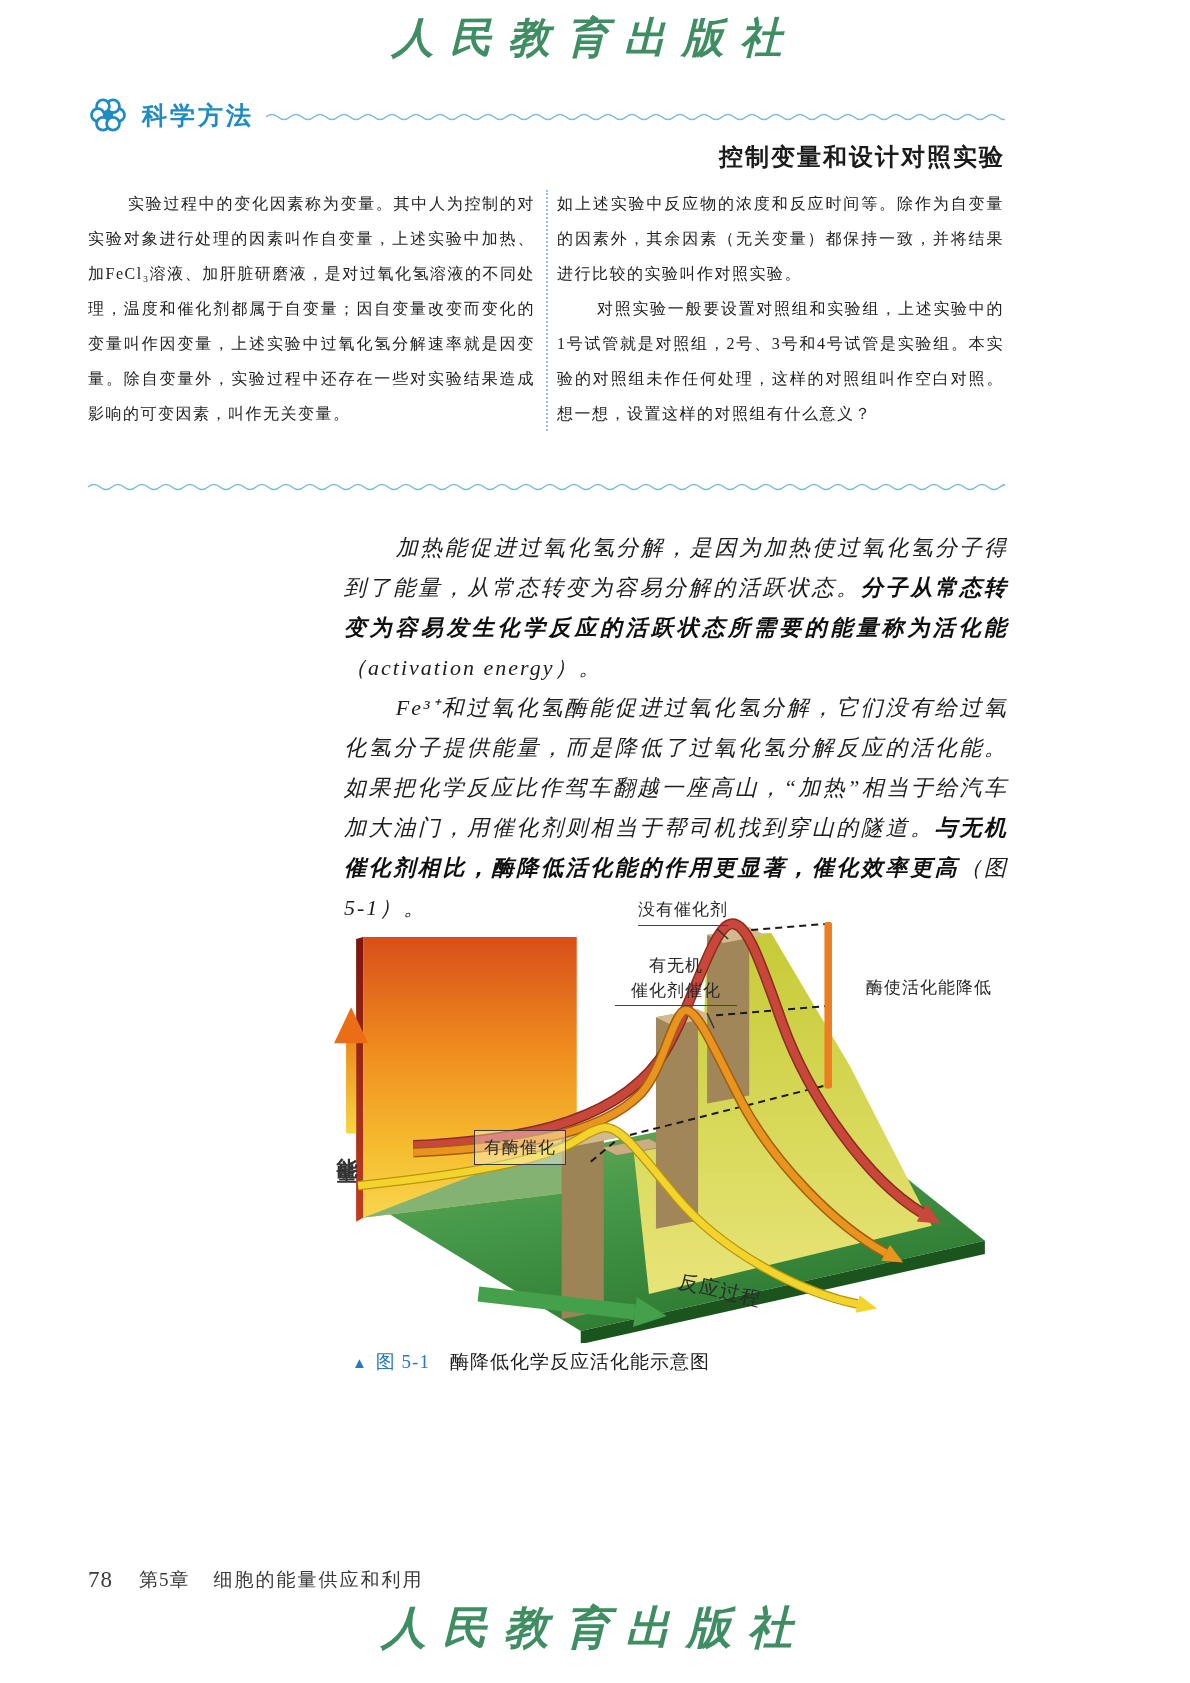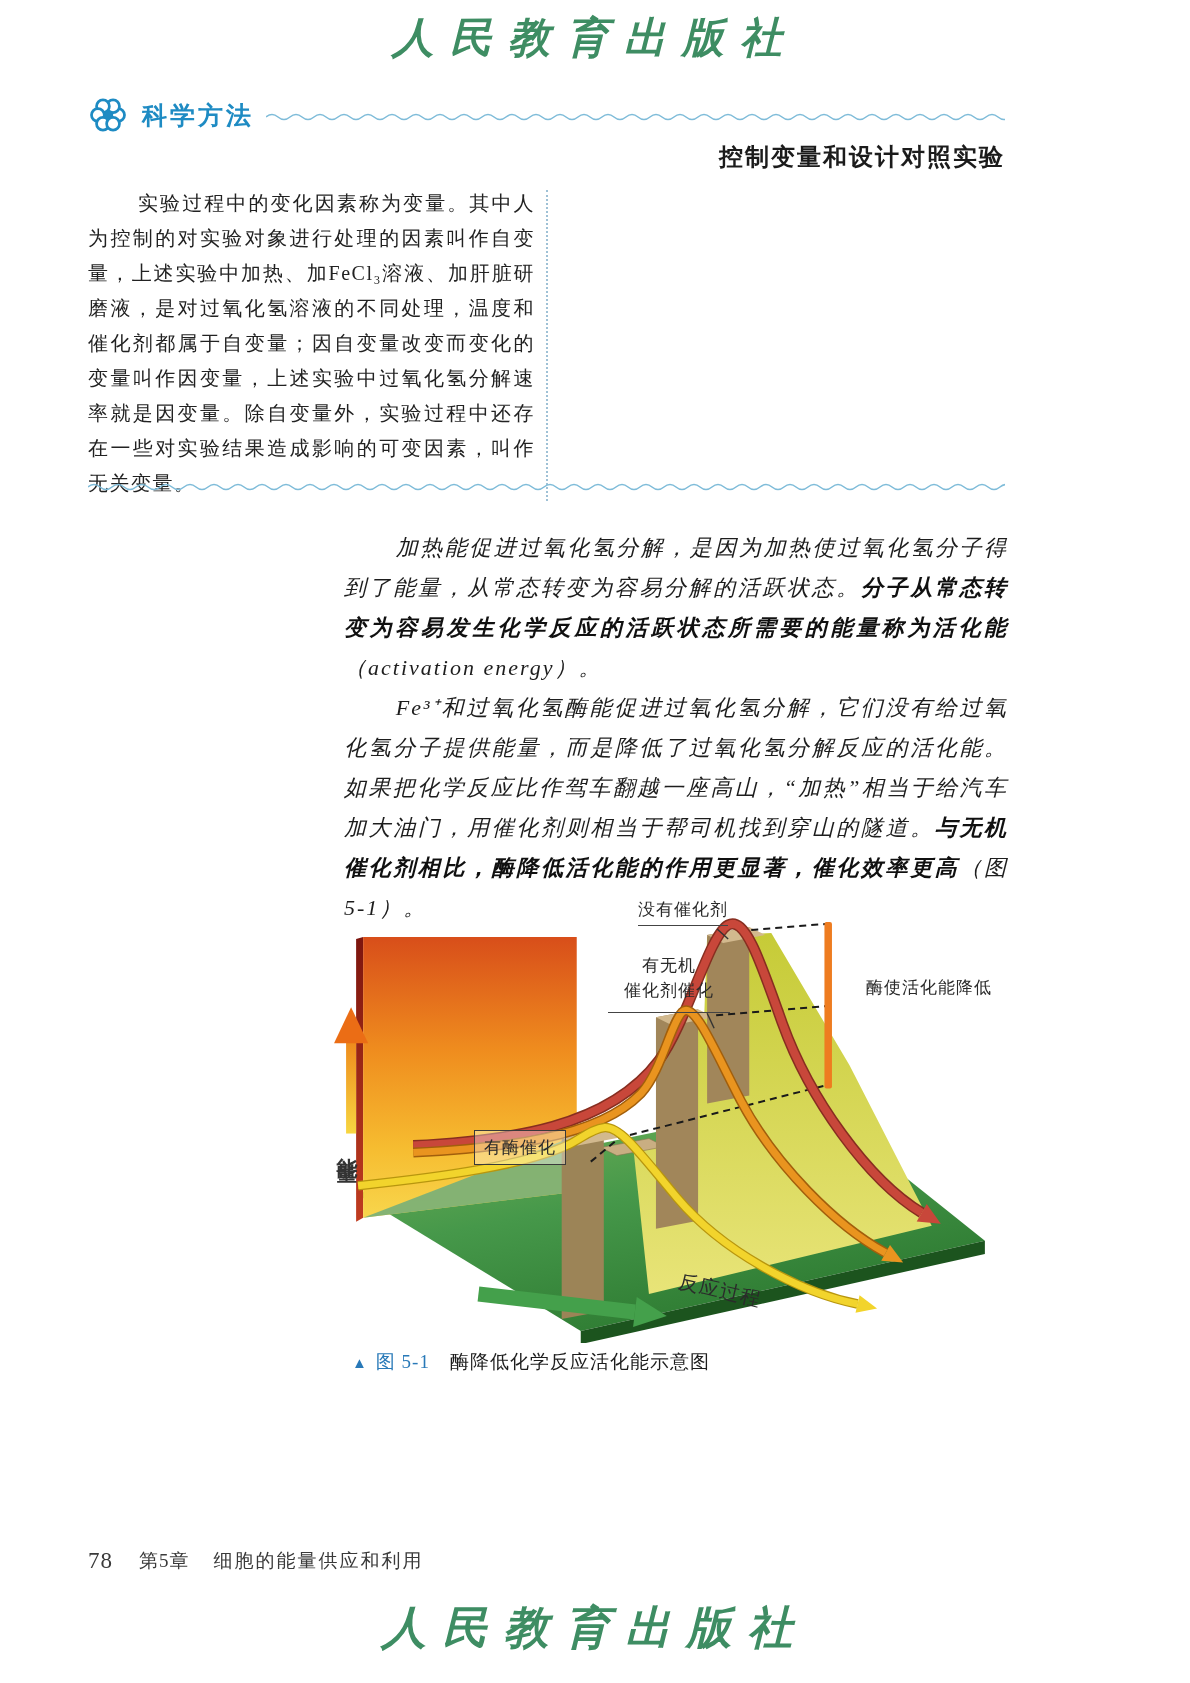--- a/index.html
+++ b/index.html
@@ -25,61 +25,61 @@
     display:flex; align-items:center; gap:12px; }
   .sm-label { color:#1e8bc3; font-family:"Liberation Sans", sans-serif;
     font-weight:bold; font-size:25px; letter-spacing:3px; white-space:nowrap; }
   .wave-wrap { flex:1; height:12px; overflow:hidden; }
   .sm-title { top: 141px; left: 86px; width: 919px; text-align:right;
     font-family:"Liberation Sans", sans-serif; font-weight:bold;
     font-size:24px; letter-spacing:2px; color:#1b1b1b; }
 
   
   .cols { top: 186px; left: 88px; width: 917px; display:flex; }
-  .col { width: 447px; font-size:20px; line-height:35px;
+  .col { width: 447px; font-size:16px; line-height:35px;
     text-align: justify; letter-spacing:1.5px; color:#222; }
   .col p { text-indent: 2.5em; }
   .col-divider { border-left: 2px dotted #9fc1d6; margin: 4px 9px 0 11px; }
 
   .wave2-wrap { top: 479px; left: 88px; width: 917px; height: 12px; overflow:hidden; }
 
   
   .body-block { left: 344px; width: 664px; font-size: 22px;
     line-height: 40px; text-align: justify; letter-spacing: 2px; color:#1d1d1d;font-style:italic; }
   .body-1 { top: 528px; }
   .body-2 { top: 1428px; }
   .body-block p { text-indent: 2.35em; }
   .em { font-family: "Liberation Sans", sans-serif; font-weight: bold; color:#101010; }
 
   
   .figure { top: 893px; left: 318px; width: 702px; height: 450px; }
   .figure svg.diagram { position:absolute; left:0; top:0; }
   .fig-label { position:absolute; font-size:17px; color:#2a2a2a;
     letter-spacing:1px; line-height:25px; white-space:nowrap; }
   .lbl-no-catalyst { left:320px; top:4px; border-bottom:1.5px solid #444; padding-bottom:3px; }
-  .lbl-inorganic { left:290px; top:60px; width:122px; text-align:center;
-    border-bottom:1.5px solid #444; padding-bottom:9px; }
+  .lbl-inorganic { left:297px; top:60px; width:122px; text-align:center;
+    border-bottom:1.5px solid #444; padding-bottom:2px; }
   .lbl-enzyme-box { left:156px; top:237px; border:1.5px solid #3a3a3a;
     padding:4px 9px 4px 9px; background:rgba(255,255,255,0.35); }
   .lbl-enzyme-lowers { left:548px; top:82px; }
   .lbl-energy { left:16px; top:248px; writing-mode:vertical-rl;
     font-size:21px; letter-spacing:7px; font-weight:bold; color:#333; }
   .lbl-reaction { left:360px; top:385px; transform:rotate(13deg);
     font-size:20px; color:#2b2b2b; }
 
   .fig-caption { top: 1349px; left: 352px; font-size:19px; color:#1d1d1d;
     letter-spacing:1px; display:flex; align-items:baseline; }
   .fig-caption .marker { color:#2879b8; font-size:15px; margin-right:8px; }
   .fig-caption .num { color:#2879b8; margin-right:20px; }
 
   
   .footer { top: 1548px; left: 88px; display:flex; align-items:flex-end;
     color:#3a3a3a; }
   .footer .pnum { font-size:23px; letter-spacing:1px; }
-  .footer .chap { font-size:19px; margin-left:26px; letter-spacing:1px; }
+  .footer .chap { font-size:19px; margin-left:26px; letter-spacing:1px;margin-top:19px; }
   .footer .chap-title { font-size:19px; margin-left:24px; letter-spacing:2px; }
 </style>
 </head>
 <body>
 
 <div class="page">
 
   <div class="abs wm wm-top">人民教育出版社</div>
 
   <div class="abs sm-row">
@@ -104,20 +104,24 @@
     </span>
   </div>
 
   <div class="abs sm-title">控制变量和设计对照实验</div>
 
   <div class="abs cols">
     <div class="col">
       <p>实验过程中的变化因素称为变量。其中人为控制的对实验对象进行处理的因素叫作自变量，上述实验中加热、加FeCl₃溶液、加肝脏研磨液，是对过氧化氢溶液的不同处理，温度和催化剂都属于自变量；因自变量改变而变化的变量叫作因变量，上述实验中过氧化氢分解速率就是因变量。除自变量外，实验过程中还存在一些对实验结果造成影响的可变因素，叫作无关变量。</p>
     </div>
     <div class="col-divider"></div>
+    <div class="col">
+      <p style="text-indent:0;">如上述实验中反应物的浓度和反应时间等。除作为自变量的因素外，其余因素（无关变量）都保持一致，并将结果进行比较的实验叫作对照实验。</p>
+      <p>对照实验一般要设置对照组和实验组，上述实验中的1号试管就是对照组，2号、3号和4号试管是实验组。本实验的对照组未作任何处理，这样的对照组叫作空白对照。想一想，设置这样的对照组有什么意义？</p>
+    </div>
   </div>
 
   <div class="abs wave2-wrap">
     <svg width="1000" height="12">
         <path stroke="#7fbcd9" stroke-width="1.6" fill="none" d="M0 6 q6 -5 12 0 q6 5 12 0 q6 -5 12 0 q6 5 12 0 q6 -5 12 0 q6 5 12 0 q6 -5 12 0 q6 5 12 0 q6 -5 12 0 q6 5 12 0 q6 -5 12 0 q6 5 12 0 q6 -5 12 0 q6 5 12 0 q6 -5 12 0 q6 5 12 0 q6 -5 12 0 q6 5 12 0 q6 -5 12 0 q6 5 12 0 q6 -5 12 0 q6 5 12 0 q6 -5 12 0 q6 5 12 0 q6 -5 12 0 q6 5 12 0 q6 -5 12 0 q6 5 12 0 q6 -5 12 0 q6 5 12 0 q6 -5 12 0 q6 5 12 0 q6 -5 12 0 q6 5 12 0 q6 -5 12 0 q6 5 12 0 q6 -5 12 0 q6 5 12 0 q6 -5 12 0 q6 5 12 0 q6 -5 12 0 q6 5 12 0 q6 -5 12 0 q6 5 12 0 q6 -5 12 0 q6 5 12 0 q6 -5 12 0 q6 5 12 0 q6 -5 12 0 q6 5 12 0 q6 -5 12 0 q6 5 12 0 q6 -5 12 0 q6 5 12 0 q6 -5 12 0 q6 5 12 0 q6 -5 12 0 q6 5 12 0 q6 -5 12 0 q6 5 12 0 q6 -5 12 0 q6 5 12 0 q6 -5 12 0 q6 5 12 0 q6 -5 12 0 q6 5 12 0 q6 -5 12 0 q6 5 12 0 q6 -5 12 0 q6 5 12 0 q6 -5 12 0 q6 5 12 0 q6 -5 12 0 q6 5 12 0 q6 -5 12 0 q6 5 12 0 q6 -5 12 0 q6 5 12 0 q6 -5 12 0 q6 5 12 0 q6 -5 12 0 q6 5 12 0 q6 -5 12 0 q6 5 12 0"></path>
       </svg>
   </div>
 
   <div class="abs body-block body-1">
     <p><span>加热能促进过氧化氢分解，是因为加热使过氧化氢分子得到了能量，从常态转变为容易分解的活跃状态。</span><span class="em">分子从常态转变为容易发生化学反应的活跃状态所需要的能量称为活化能</span><span>（activation energy）。</span></p>

